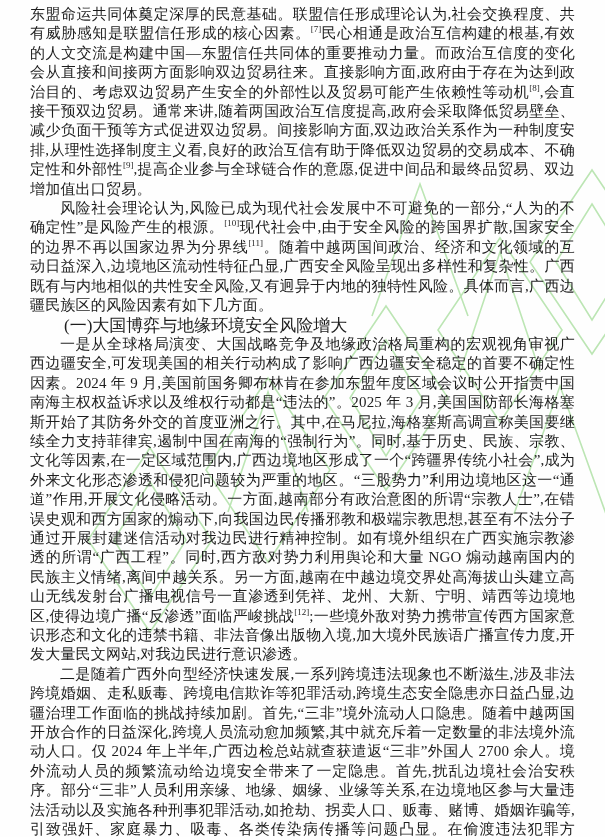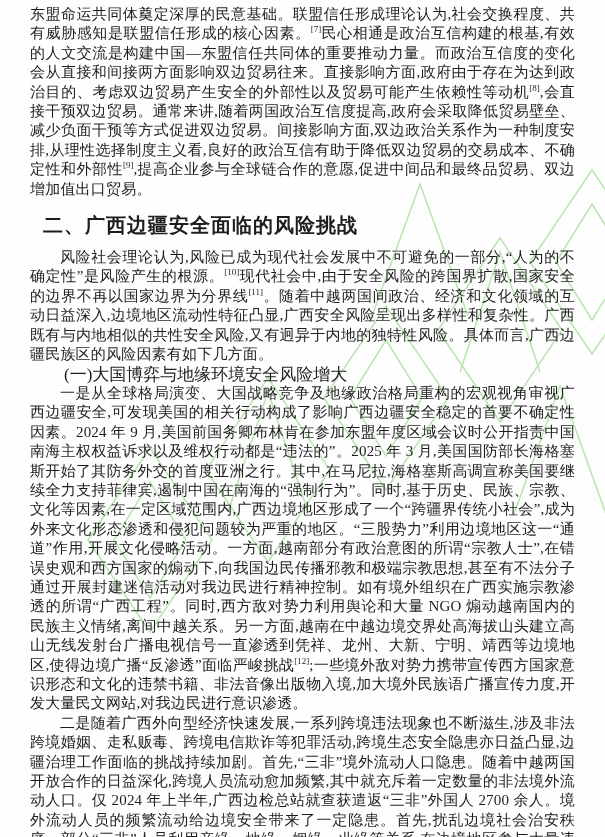--- a/index.html
+++ b/index.html
@@ -68,20 +68,19 @@
         <polygon points="500,238 562,330 500,422 438,330"></polygon>
         <polyline points="460,372 500,252 540,372"></polyline>
         <polygon points="592,170 654,262 592,354 530,262"></polygon>
         <polygon points="592,204 628,262 592,320 556,262"></polygon>
         <polyline points="514,514 560,386 606,514"></polyline>
       </g>
   </svg>
 
   <div class="content">
       <p class="para">东盟命运共同体奠定深厚的民意基础。联盟信任形成理论认为,社会交换程度、共有威胁感知是联盟信任形成的核心因素。<sup class="ref">[7]</sup>民心相通是政治互信构建的根基,有效的人文交流是构建中国—东盟信任共同体的重要推动力量。而政治互信度的变化会从直接和间接两方面影响双边贸易往来。直接影响方面,政府由于存在为达到政治目的、考虑双边贸易产生安全的外部性以及贸易可能产生依赖性等动机<sup class="ref">[8]</sup>,会直接干预双边贸易。通常来讲,随着两国政治互信度提高,政府会采取降低贸易壁垒、减少负面干预等方式促进双边贸易。间接影响方面,双边政治关系作为一种制度安排,从理性选择制度主义看,良好的政治互信有助于降低双边贸易的交易成本、不确定性和外部性<sup class="ref">[9]</sup>,提高企业参与全球链合作的意愿,促进中间品和最终品贸易、双边增加值出口贸易。</p>
-      <h2 class="heading">二、广西边疆安全面临的风险挑战</h2>
       <p class="para indent">风险社会理论认为,风险已成为现代社会发展中不可避免的一部分,“人为的不确定性”是风险产生的根源。<sup class="ref">[10]</sup>现代社会中,由于安全风险的跨国界扩散,国家安全的边界不再以国家边界为分界线<sup class="ref">[11]</sup>。随着中越两国间政治、经济和文化领域的互动日益深入,边境地区流动性特征凸显,广西安全风险呈现出多样性和复杂性。广西既有与内地相似的共性安全风险,又有迥异于内地的独特性风险。具体而言,广西边疆民族区的风险因素有如下几方面。</p>
       <p class="subheading">(一)大国博弈与地缘环境安全风险增大</p>
       <p class="para indent">一是从全球格局演变、大国战略竞争及地缘政治格局重构的宏观视角审视广西边疆安全,可发现美国的相关行动构成了影响广西边疆安全稳定的首要不确定性因素。2024 年 9 月,美国前国务卿布林肯在参加东盟年度区域会议时公开指责中国南海主权权益诉求以及维权行动都是“违法的”。2025 年 3 月,美国国防部长海格塞斯开始了其防务外交的首度亚洲之行。其中,在马尼拉,海格塞斯高调宣称美国要继续全力支持菲律宾,遏制中国在南海的“强制行为”。同时,基于历史、民族、宗教、文化等因素,在一定区域范围内,广西边境地区形成了一个“跨疆界传统小社会”,成为外来文化形态渗透和侵犯问题较为严重的地区。“三股势力”利用边境地区这一“通道”作用,开展文化侵略活动。一方面,越南部分有政治意图的所谓“宗教人士”,在错误史观和西方国家的煽动下,向我国边民传播邪教和极端宗教思想,甚至有不法分子通过开展封建迷信活动对我边民进行精神控制。如有境外组织在广西实施宗教渗透的所谓“广西工程”。同时,西方敌对势力利用舆论和大量 NGO 煽动越南国内的民族主义情绪,离间中越关系。另一方面,越南在中越边境交界处高海拔山头建立高山无线发射台广播电视信号一直渗透到凭祥、龙州、大新、宁明、靖西等边境地区,使得边境广播“反渗透”面临严峻挑战<sup class="ref">[12]</sup>;一些境外敌对势力携带宣传西方国家意识形态和文化的违禁书籍、非法音像出版物入境,加大境外民族语广播宣传力度,开发大量民文网站,对我边民进行意识渗透。</p>
       <p class="para indent">二是随着广西外向型经济快速发展,一系列跨境违法现象也不断滋生,涉及非法跨境婚姻、走私贩毒、跨境电信欺诈等犯罪活动,跨境生态安全隐患亦日益凸显,边疆治理工作面临的挑战持续加剧。首先,“三非”境外流动人口隐患。随着中越两国开放合作的日益深化,跨境人员流动愈加频繁,其中就充斥着一定数量的非法境外流动人口。仅 2024 年上半年,广西边检总站就查获遣返“三非”外国人 2700 余人。境外流动人员的频繁流动给边境安全带来了一定隐患。首先,扰乱边境社会治安秩序。部分“三非”人员利用亲缘、地缘、姻缘、业缘等关系,在边境地区参与大量违法活动以及实施各种刑事犯罪活动,如抢劫、拐卖人口、贩毒、赌博、婚姻诈骗等,引致强奸、家庭暴力、吸毒、各类传染病传播等问题凸显。在偷渡违法犯罪方面,2022 年、2023 年广西查获偷渡人员分别为 1032 人、3700 余人。在枪毒犯罪方面,2022 年和 2023 年广西共缴获各类毒品约 75 公斤,且源头毒品犯罪呈上升趋势,以靖西市为例,其部分边境乡镇存在大量吸毒人员;侦办涉枪案件、查破涉私案件逐年上升。在各类传染病传播方面,凭祥市某性病门诊监测哨点的就诊者 HIV、梅毒、丙肝感染率分别为 1.47%、2.42%、0.72%,龙州县越南籍妇女 HIV 感染率 0.97%。其次,助长了非法跨境婚姻的形成。目前,在广西边境地区的跨境婚姻中,多数外籍边民未能提供办理结婚登记所需的相关证明材料,导致存在大量“事实婚姻”。然而,合法婚姻是外籍边民取得中国公民国籍身份的前提,“事实婚姻”由于不能被法律认可从而婚姻中的外方当事人无法取得中国国籍和户籍,其本国国籍的身份甚至还会丧失,形</p>
     </div>
 
 </div>
 
 </body></html>

